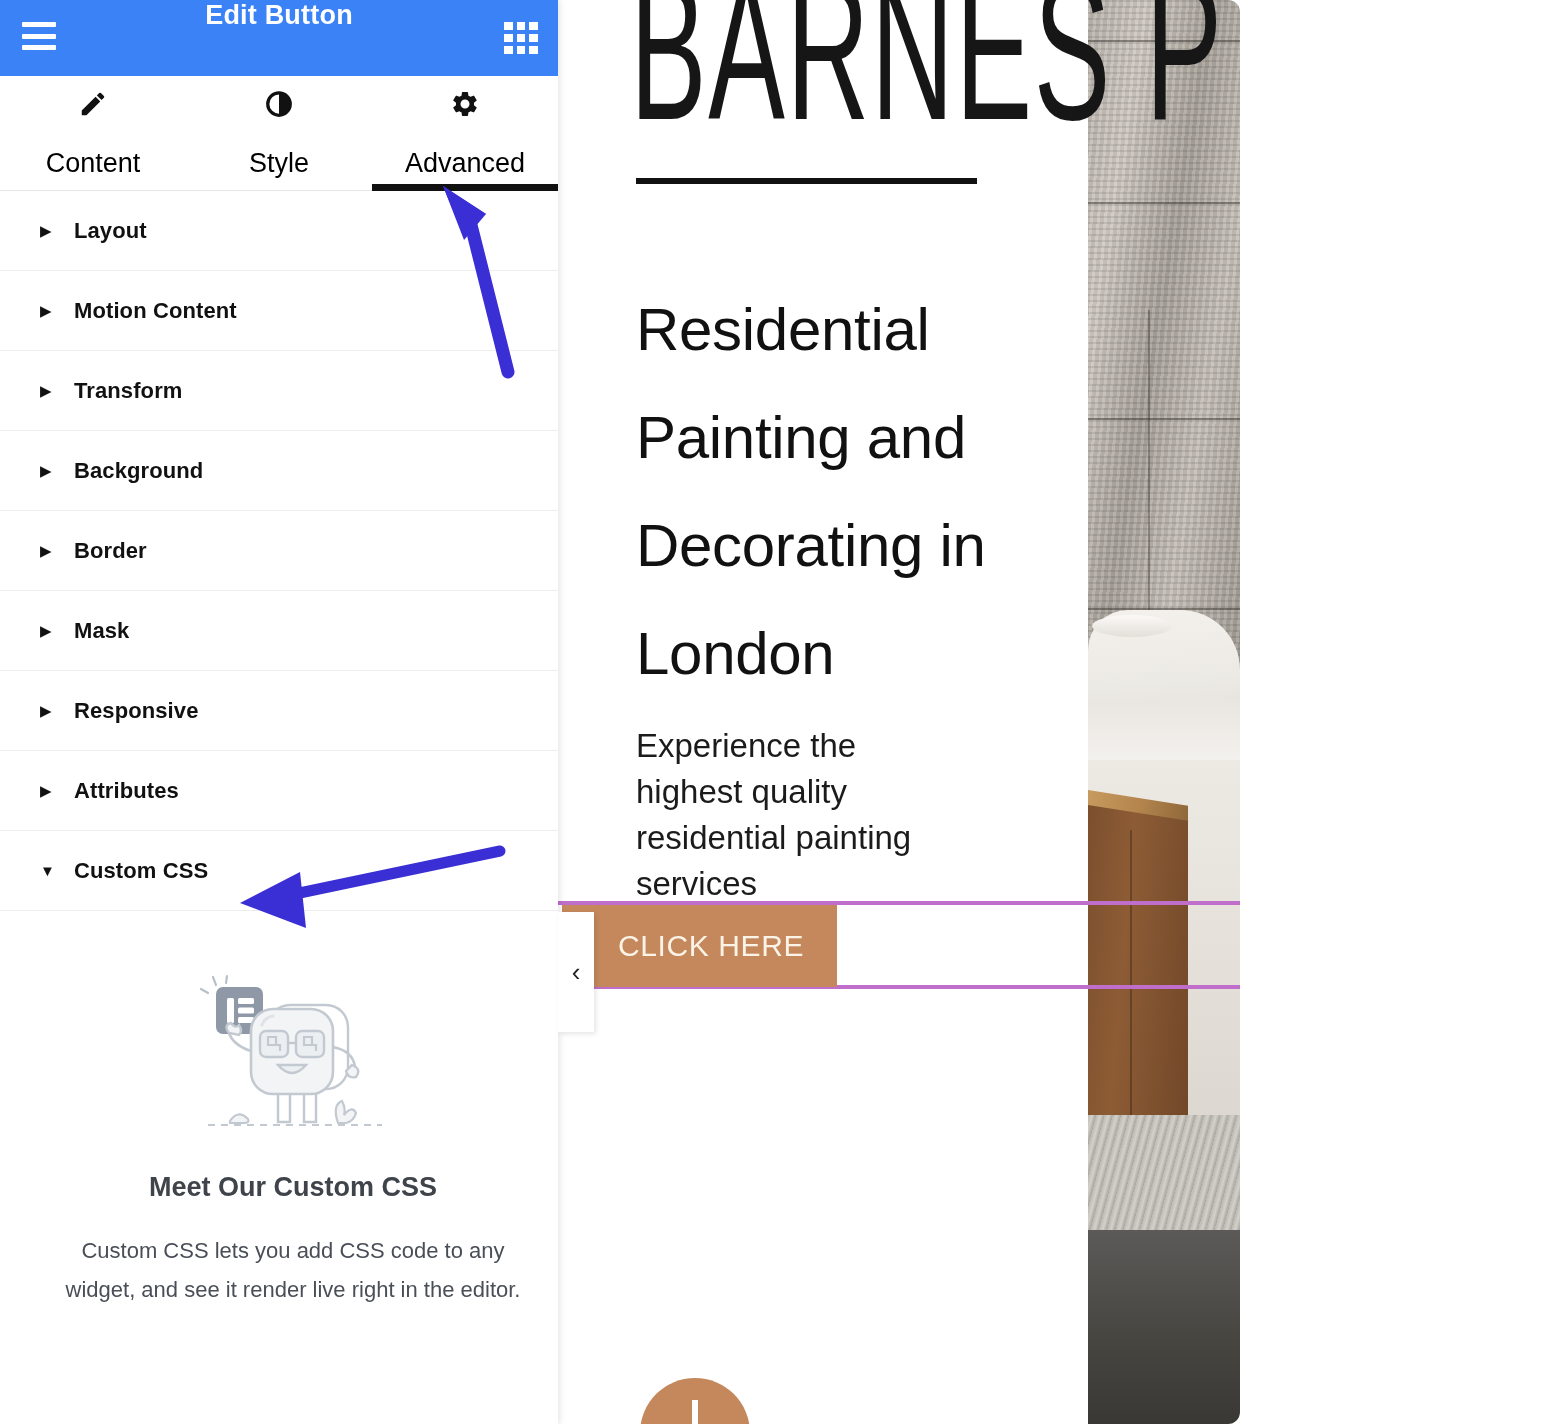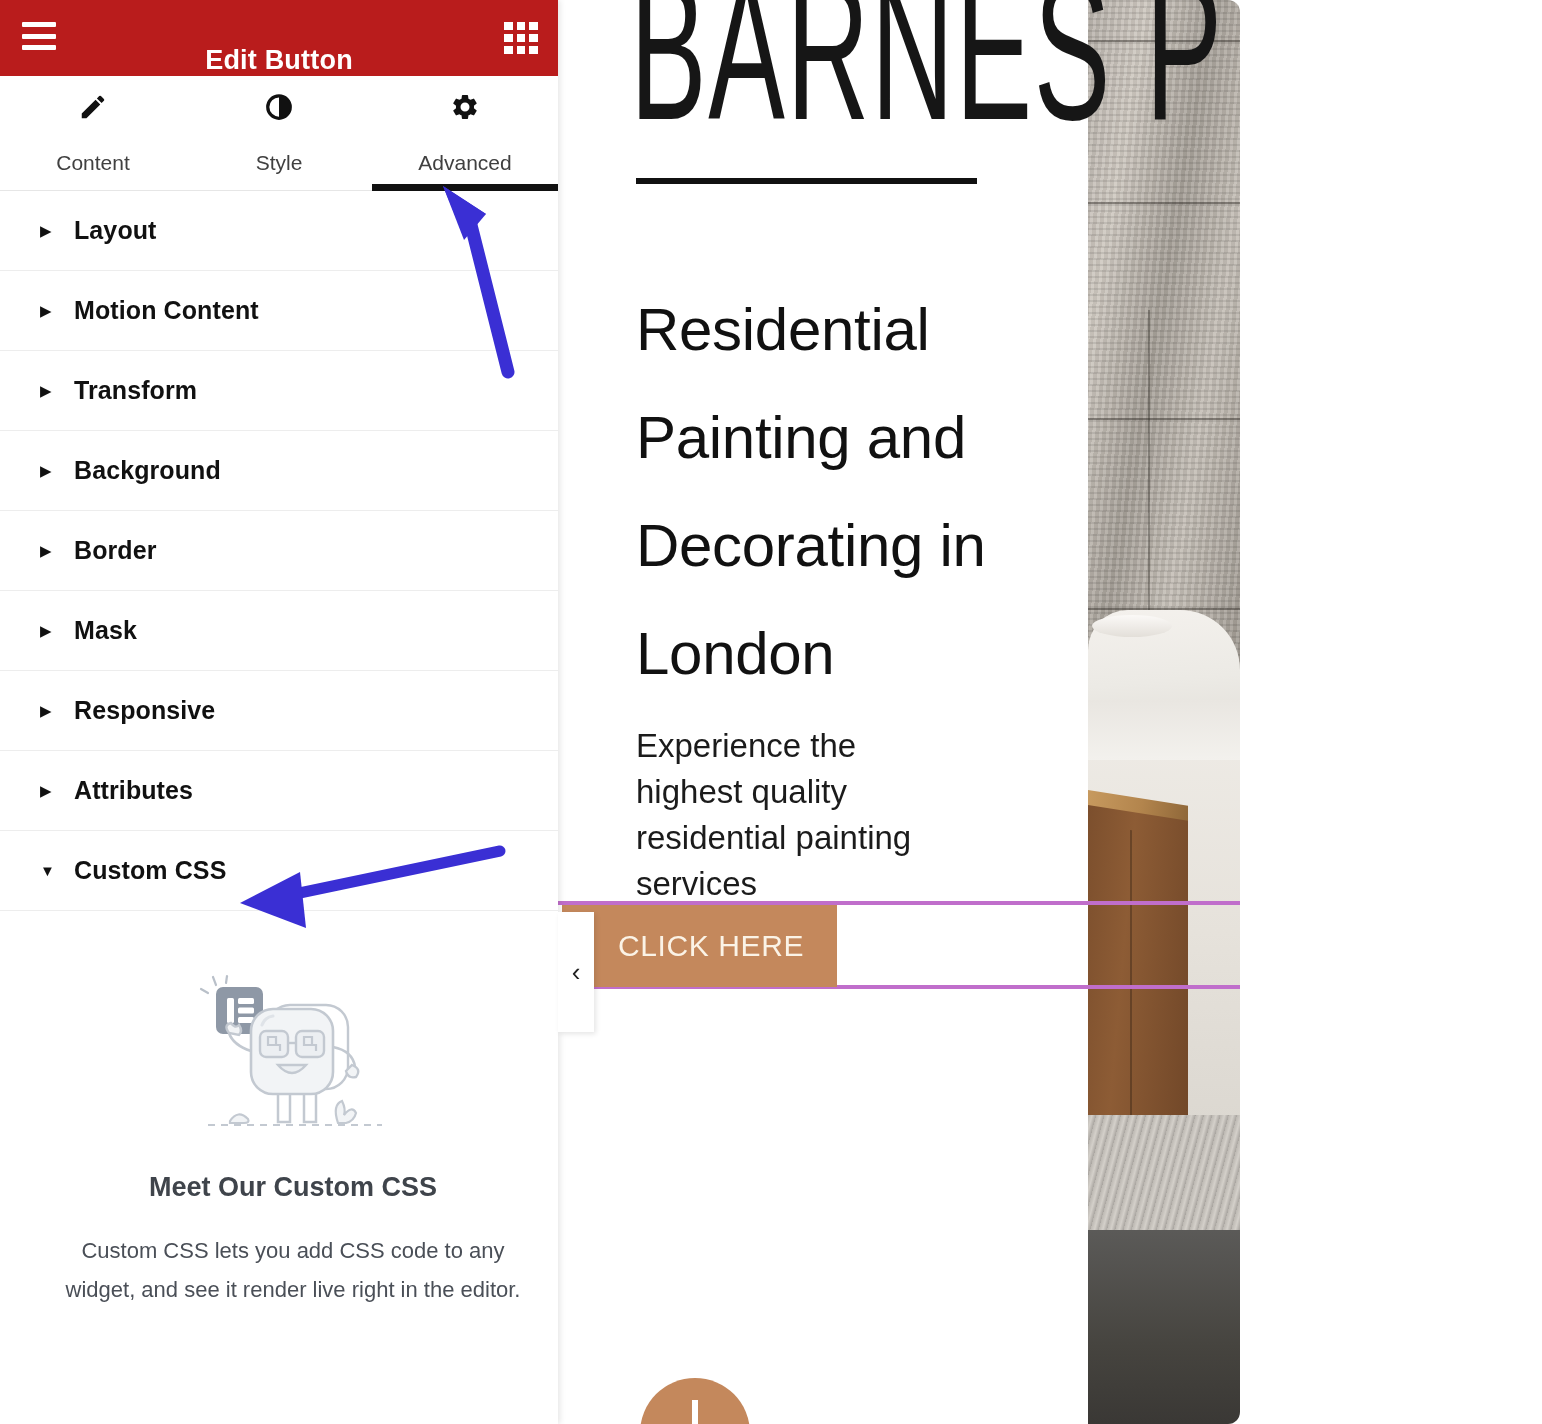--- a/index.html
+++ b/index.html
@@ -149,22 +149,22 @@
   
   #panel {
     position:absolute; left:0; top:0;
     width:558px; height:1424px;
     background:#ffffff;
     box-shadow:2px 0 6px rgba(0,0,0,0.10);
     z-index:20;
     overflow:hidden;
   }
   #panel-header {
-    height:76px; background:#b91c1c;
-    display:flex; align-items:flex-end;
+    height:76px; background:#3b82f6;
+    display:flex; align-items:flex-start;
     position:relative;
   }
   #hamburger { position:absolute; left:22px; top:22px; width:34px; height:28px;
     display:flex; flex-direction:column; justify-content:space-between; cursor:pointer; }
   #hamburger span { display:block; height:5px; background:#ffffff; border-radius:1px; }
   #panel-title {
     width:100%; text-align:center;
     color:#ffffff; font-size:27px; font-weight:700;
     letter-spacing:0.2px;
   }
@@ -173,37 +173,37 @@
     width:34px; height:32px;
     display:grid; grid-template-columns:repeat(3,1fr); grid-template-rows:repeat(3,1fr);
     gap:4px; cursor:pointer;
   }
   #grid-icon i { display:block; background:#ffffff; }
 
   #tabs { display:flex; height:115px; border-bottom:1px solid #e6e6e6; background:#ffffff; }
   .tab {
     flex:1; display:flex; flex-direction:column; align-items:center; justify-content:center;
     gap:28px; cursor:pointer; position:relative;
-    font-size:21px; color:#404040;
+    font-size:27px; color:#000000;
   }
   .tab.active::after {
     content:""; position:absolute; left:0; right:0; bottom:-1px;
     height:7px; background:#111111;
   }
   .tab-ico { height:32px; display:flex; align-items:center; justify-content:center; }
 
   
   .acc-item {
     height:80px; display:flex; align-items:center;
     padding-left:40px; gap:20px;
     border-bottom:1px solid #ededed;
     cursor:pointer; background:#ffffff;
   }
   .acc-arrow { font-size:15px; color:#111111; line-height:1; width:14px; }
-  .acc-label { font-size:25px; font-weight:700; color:#111111; letter-spacing:0.1px; }
+  .acc-label { font-size:22px; font-weight:700; color:#111111; letter-spacing:0.1px; }
 
   
   #promo { padding:62px 26px 0 54px; text-align:center; }
   #promo-art { display:flex; justify-content:center; margin-bottom:24px; }
   #promo-title { font-size:27px; font-weight:700; color:#3f444b; margin-bottom:28px; }
   #promo-body { font-size:22px; line-height:39px; color:#4a4f57; }
 
   
   #collapse-handle {
     position:absolute; left:558px; top:912px;

